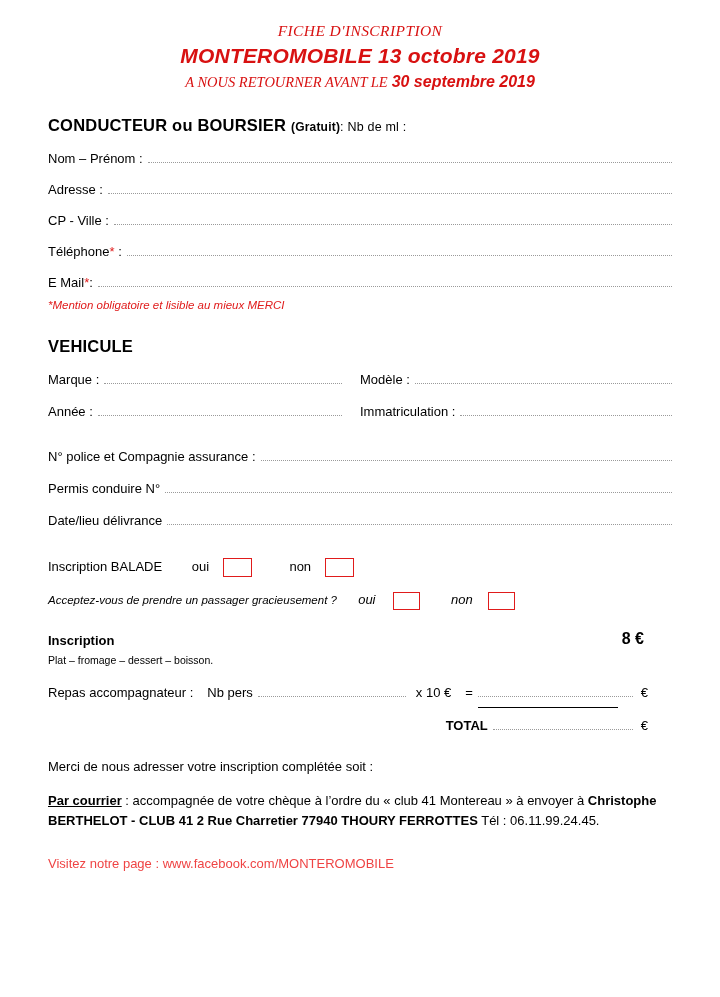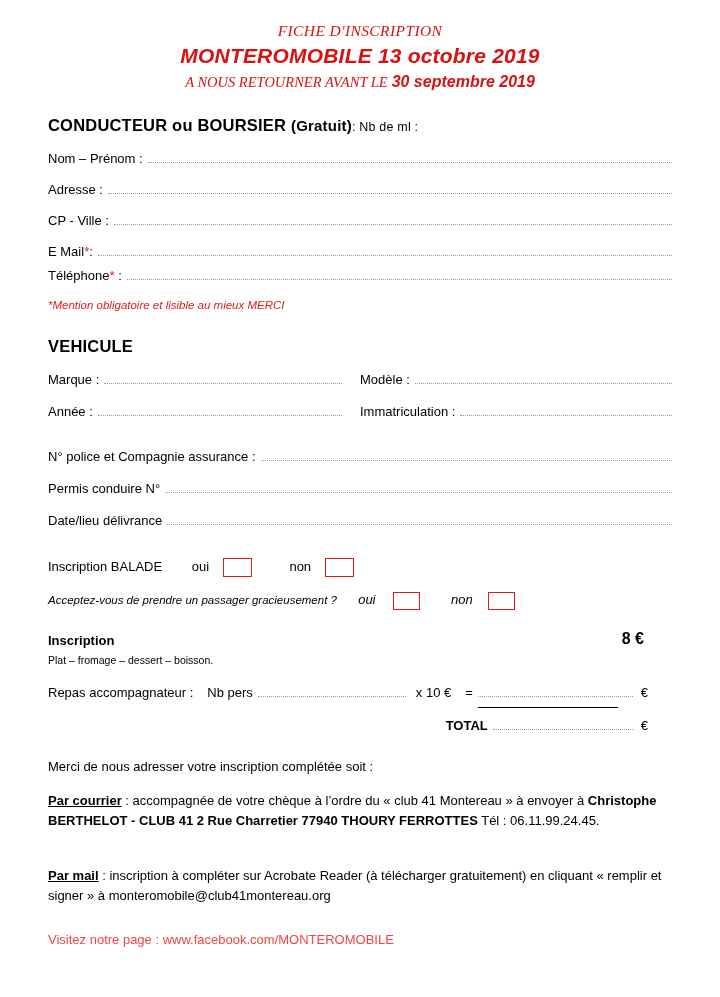--- a/index.html
+++ b/index.html
@@ -56,21 +56,21 @@
   
   .body-wrap {
     padding: 0 48px 0 48px;
   }
   .sec-title {
     font-size: 16.5px;
     font-weight: bold;
     letter-spacing: 0.2px;
   }
   .sec-title .sub {
-    font-size: 15px;
+    font-size: 12px;
     text-align: center;
   }
   .sec-title .norm {
     font-size: 12.5px;
     font-weight: normal;
   }
   .row {
     display: flex;
     align-items: baseline;
     font-size: 13px;
@@ -144,26 +144,26 @@
         <span class="dots"></span>
       </div>
       <div class="row" style="margin-bottom:16px;">
         <span class="lbl">Adresse :</span>
         <span class="dots"></span>
       </div>
       <div class="row" style="margin-bottom:16px;">
         <span class="lbl">CP - Ville :</span>
         <span class="dots"></span>
       </div>
+      <div class="row" style="margin-bottom:16px;">
+        <span class="lbl"><span>Téléphone</span><span class="red">*</span><span> :</span></span>
+        <span class="dots"></span>
+      </div>
       <div class="row" style="margin-bottom:9px;">
         <span class="lbl"><span>E Mail</span><span class="red">*</span><span>:</span></span>
-        <span class="dots"></span>
-      </div>
-      <div class="row" style="margin-bottom:16px;">
-        <span class="lbl"><span>Téléphone</span><span class="red">*</span><span> :</span></span>
         <span class="dots"></span>
       </div>
       <div class="note-red">*Mention obligatoire et lisible au mieux MERCI</div>
     </div>
 
     <div class="sec-title" style="margin-top:26px;">VEHICULE</div>
 
     <div style="margin-top:16px;">
       <div style="display:flex; margin-bottom:17px;align-items:center;">
         <div class="row" style="width:50%;">
@@ -243,22 +243,19 @@
       <span class="dots" style="max-width:140px;"></span>
       <span style="margin-left:8px; margin-right:24px;">€</span>
     </div>
 
     <div style="margin-top:26px; font-size:13px;">Merci de nous adresser votre inscription complétée soit :</div>
 
     <div style="margin-top:17px; font-size:13px; line-height:1.5;">
       <span style="font-weight:bold; text-decoration:underline;">Par courrier</span><span> : accompagnée de votre chèque à l’ordre du « club 41 Montereau » à envoyer à </span><span style="font-weight:bold;">Christophe BERTHELOT - CLUB 41   2 Rue Charretier 77940 THOURY FERROTTES</span><span> Tél : 06.11.99.24.45.</span>
     </div>
 
-    <div style="margin-top:36px; font-size:13px; line-height:1.55;">
-      <span style="font-weight:bold; text-decoration:underline;">Par mail</span><span> : inscription à compléter sur Acrobate Reader (à télécharger gratuitement) en cliquant « remplir et signer » à monteromobile@club41montereau.org</span>
-    </div>
 
     <div style="margin-top:26px; font-size:13px;">
       <span class="link">Visitez notre page : </span><a href="#" class="link" style="text-decoration:none;">www.facebook.com/MONTEROMOBILE</a>
     </div>
 
   </div>
 </div>
 
 </body></html>

